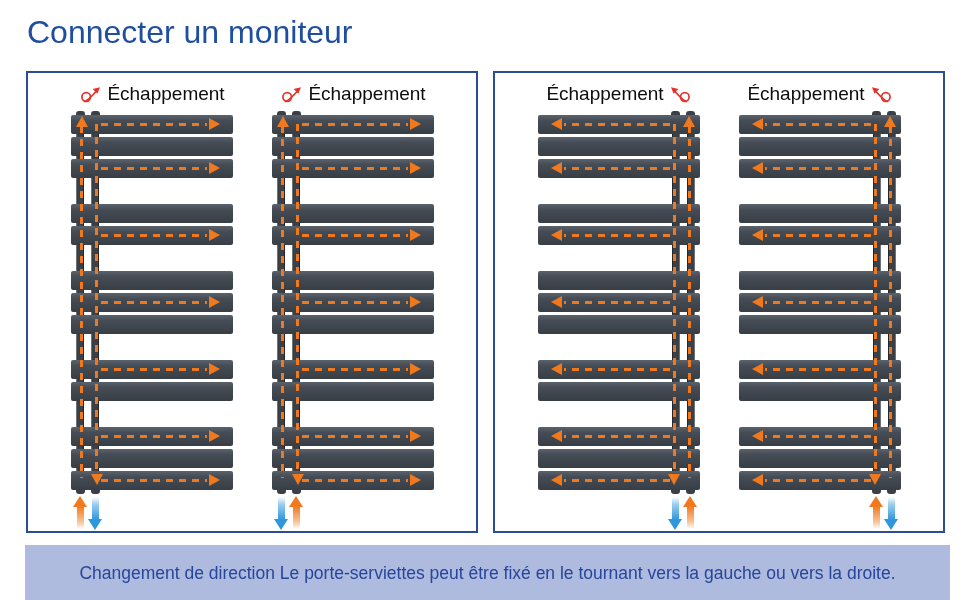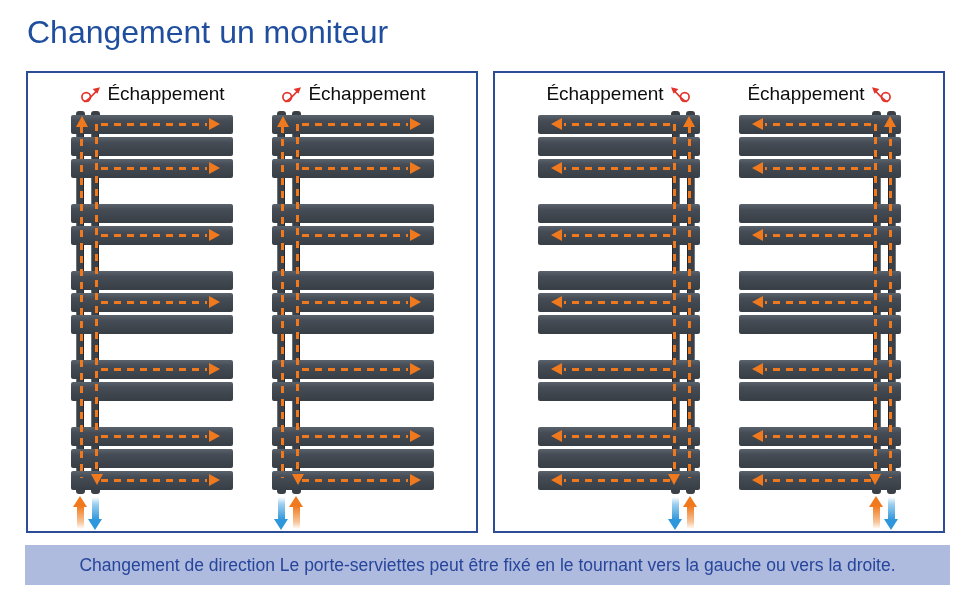--- a/index.html
+++ b/index.html
@@ -13,21 +13,21 @@
     position:absolute;left:27px;top:14px;margin:0;
     font-size:32px;font-weight:400;color:var(--title);letter-spacing:0;
   }
   .panel{
     position:absolute;top:71px;height:462px;width:452px;
     background:#fff;border:2px solid var(--panel-border);box-sizing:border-box;
   }
   .panel-left{left:26px;}
   .panel-right{left:493px;}
   .caption{
-    position:absolute;left:25px;top:545px;width:925px;height:40px;
+    position:absolute;left:25px;top:545px;width:925px;height:56px;
     background:var(--caption-bg);color:var(--caption-text);
     display:flex;align-items:center;justify-content:center;
     font-size:17.5px;
   }
   
   .radiator{position:absolute;top:8px;width:162px;}
   .rad-label{
     height:26px;display:flex;align-items:center;justify-content:center;gap:5px;
     font-size:19px;color:#0d0d0d;margin-bottom:8px;white-space:nowrap;
   }
@@ -81,21 +81,21 @@
   .varrow.up .head{top:0;border-left:7px solid transparent;border-right:7px solid transparent;border-bottom:11px solid var(--flow);}
   .varrow.up .shaft{position:absolute;left:3.5px;top:10px;width:7px;height:23px;
     background:linear-gradient(180deg,var(--flow) 0%,#F8C59B 70%,rgba(248,197,155,0) 100%);}
   .varrow.down .head{bottom:0;border-left:7px solid transparent;border-right:7px solid transparent;border-top:11px solid var(--cold);}
   .varrow.down .shaft{position:absolute;left:3.5px;bottom:10px;width:7px;height:23px;
     background:linear-gradient(0deg,var(--cold) 0%,#9FD0F0 70%,rgba(159,208,240,0) 100%);}
 </style>
 </head>
 <body style="--bar: #424951; --flow: #F1791D; --cold: #2E96DB; --icon-red: #E2342B; --panel-border: #2C4C96; --title: #1F4E9E; --caption-bg: #AEBBDE; --caption-text: #27459B;">
 
-<h1 class="title">Changement un moniteur</h1>
+<h1 class="title">Connecter un moniteur</h1>
 
 <div class="panel panel-left" id="panel-0">
     <div class="radiator" style="left: 43px;">
       <div class="rad-label">
         <span class="rot-icon">
           <svg width="23" height="21" viewBox="0 0 23 21">
             <circle cx="7.2" cy="13" r="4.3" fill="none" stroke="currentColor" stroke-width="1.7"></circle>
             <path d="M5.2 17.8 C9.5 16 14 11 17.5 7" fill="none" stroke="currentColor" stroke-width="1.7"></path>
             <path d="M21 3.2 L13.6 5.0 L18.4 9.8 Z" fill="currentColor"></path>
           </svg>

